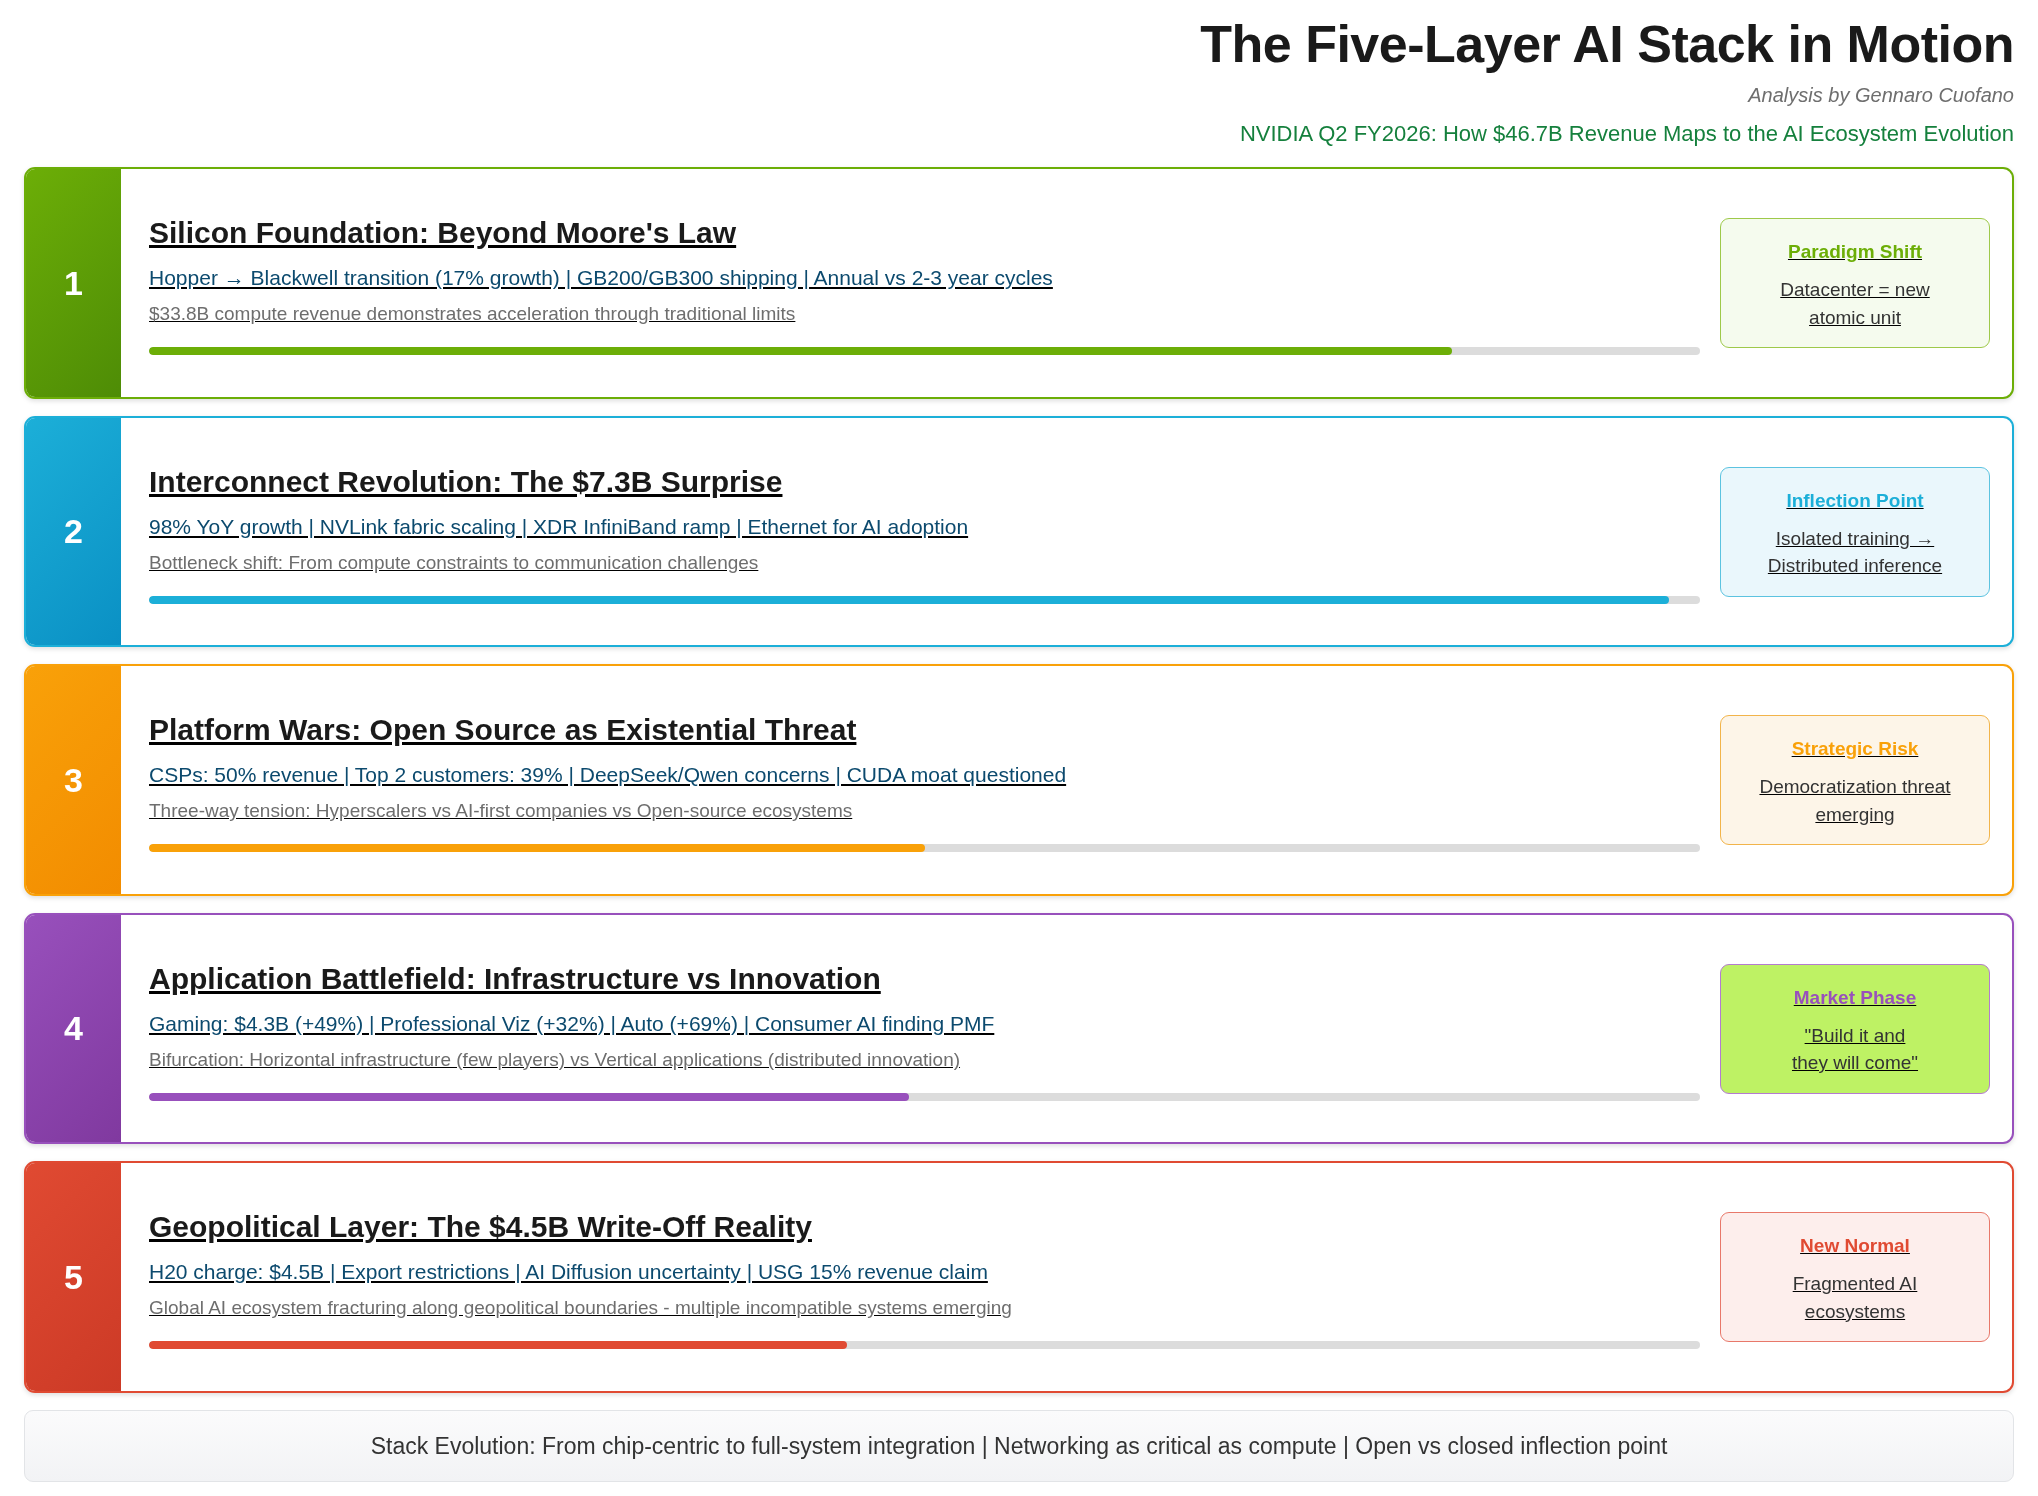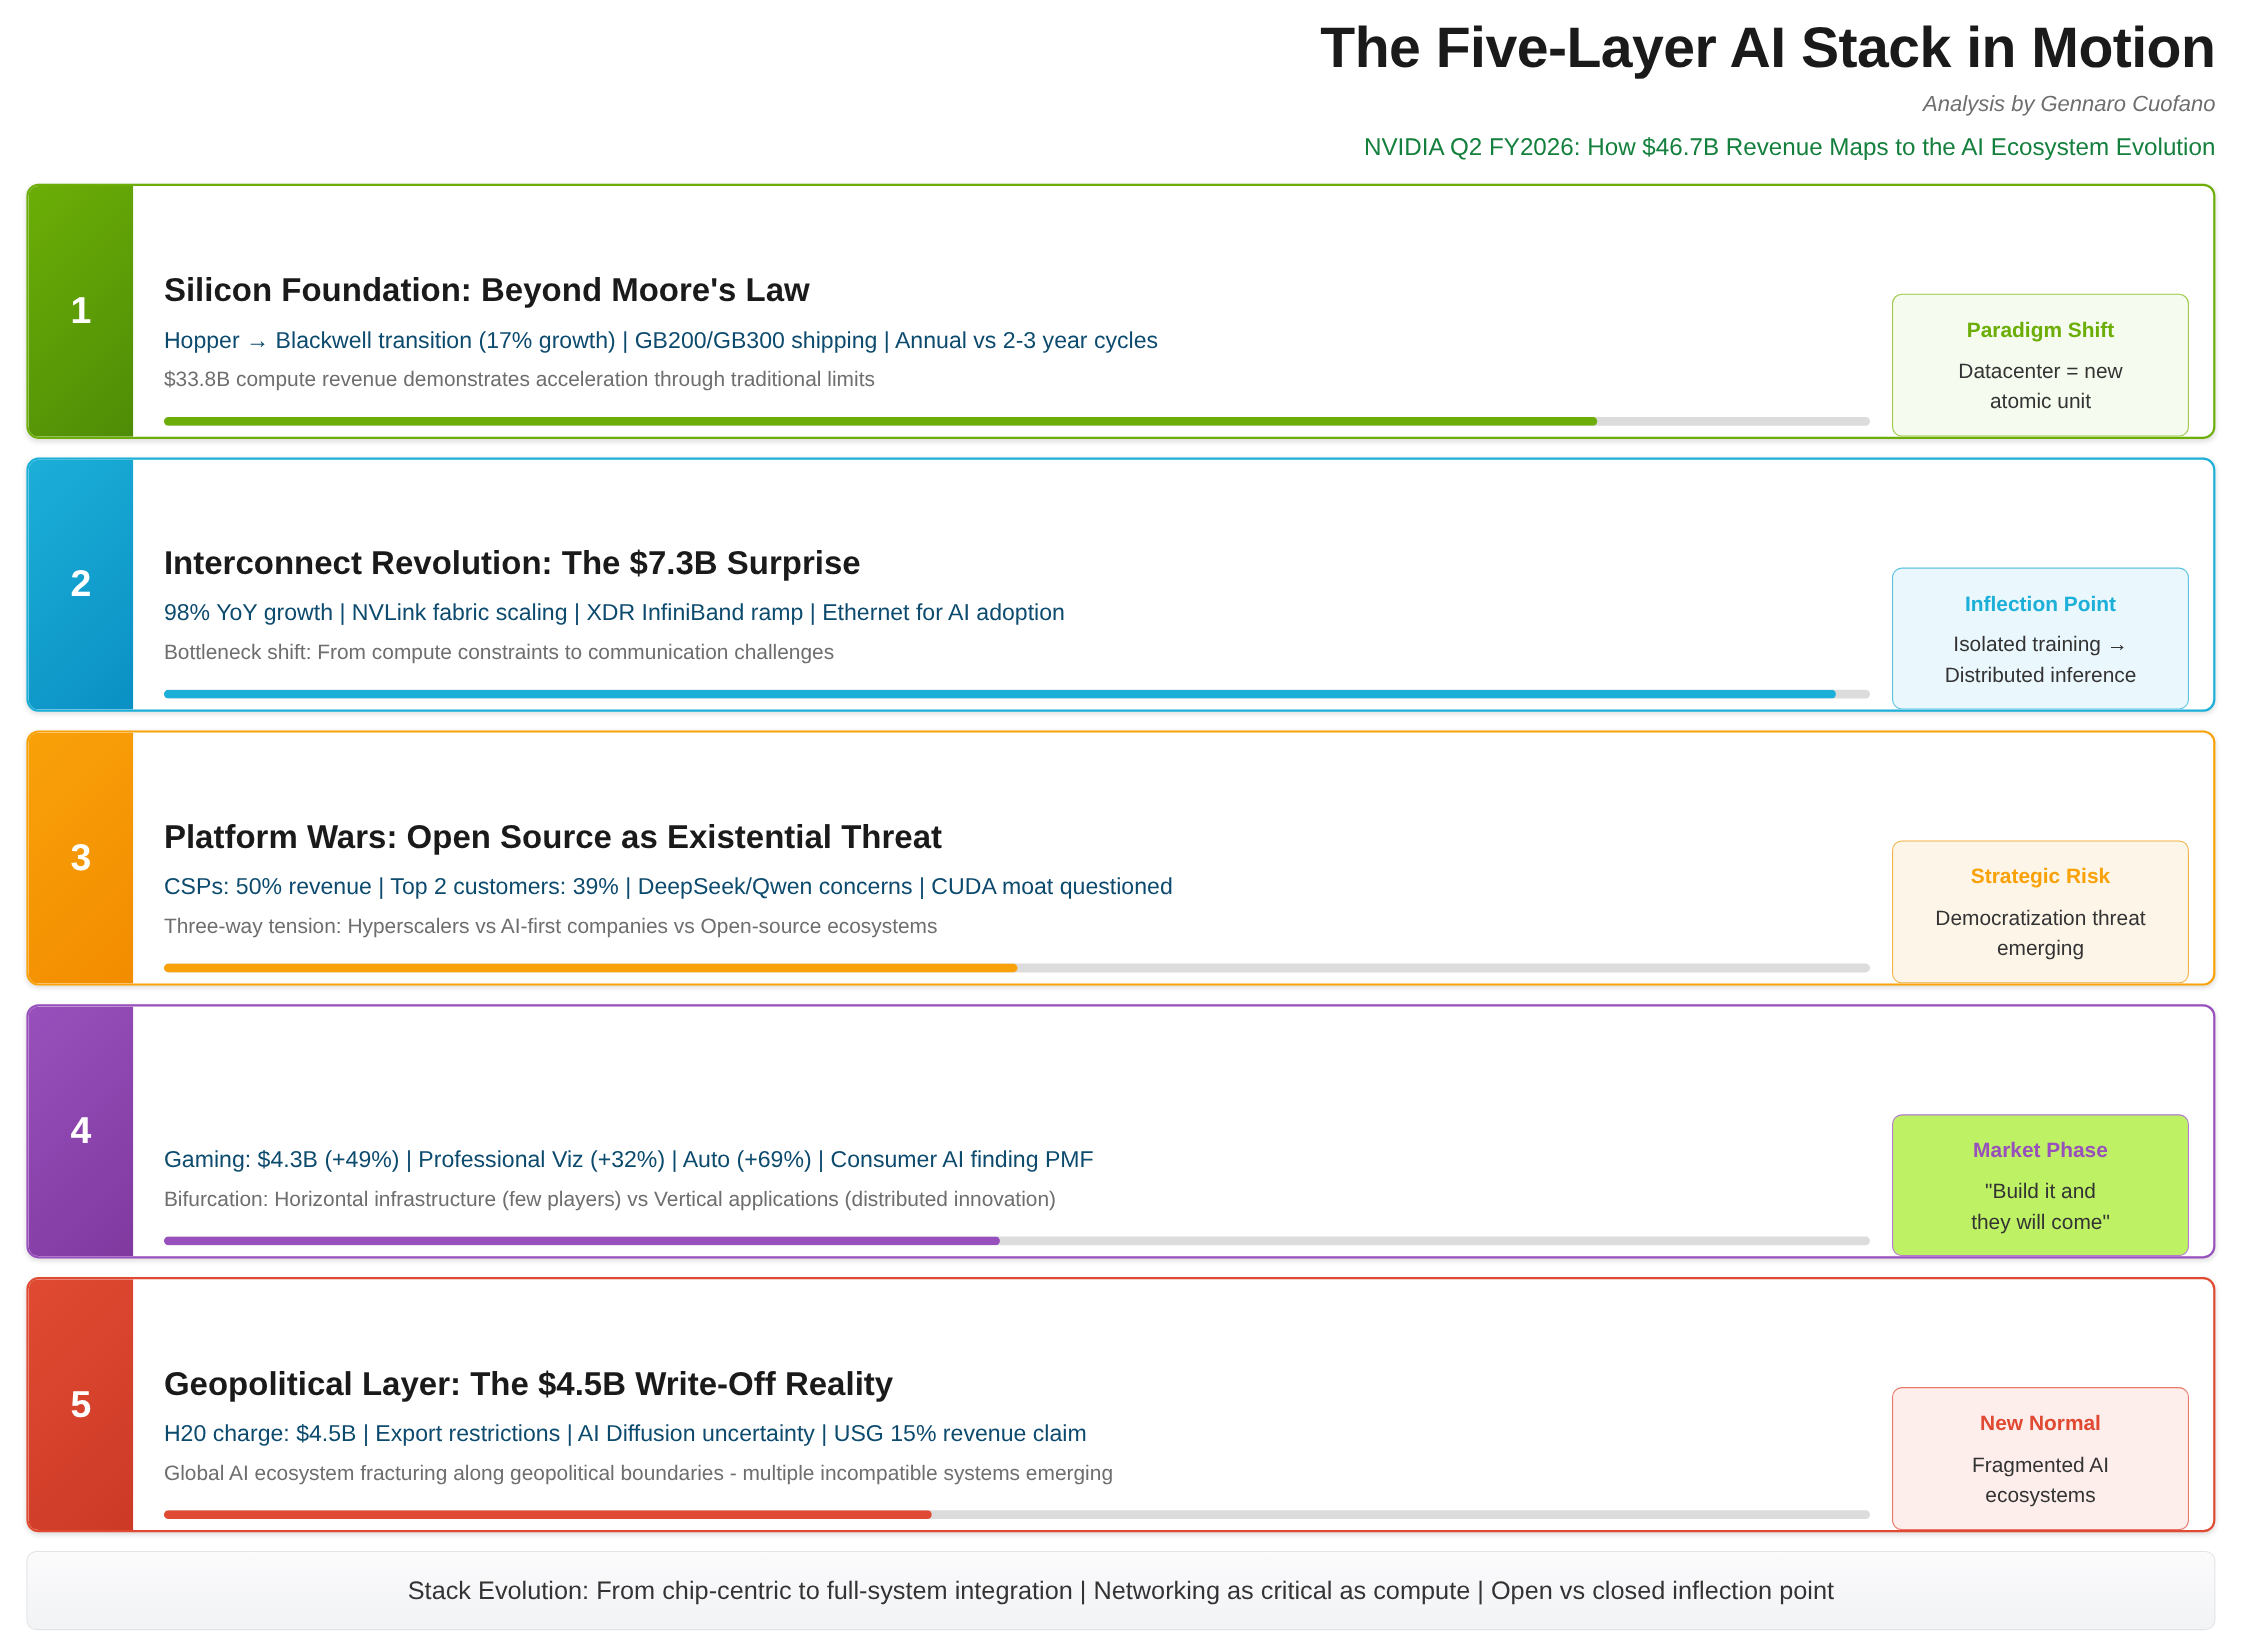--- a/index.html
+++ b/index.html
@@ -72,23 +72,24 @@
     align-items: center;
     justify-content: center;
     color: #ffffff;
     font-size: 34px;
     font-weight: bold;
   }
 
   .layer-body {
     flex: 1 1 auto;
     display: flex;
-    align-items: flex-end;
+    align-items: center;
     min-width: 0;
     padding: 0 0 0 28px;
+    text-decoration: underline;
   }
 
   .layer-text {
     flex: 1 1 auto;
     display: flex;
     flex-direction: column;
     justify-content: center;
     min-width: 0;
     padding: 14px 0 10px 0;
   }
@@ -254,20 +255,21 @@
             </div>
           </div>
         </div>
       </div>
       <div class="layer-card" style="border-color: rgb(152, 80, 188);">
         <div class="layer-index" style="background: linear-gradient(135deg, rgb(152, 80, 188) 0%, rgb(128, 57, 159) 100%);">
           <span>4</span>
         </div>
         <div class="layer-body">
           <div class="layer-text">
+            <div class="layer-title">Application Battlefield: Infrastructure vs Innovation</div>
             <div class="layer-metrics">Gaming: $4.3B (+49%) | Professional Viz (+32%) | Auto (+69%) | Consumer AI finding PMF</div>
             <div class="layer-insight">Bifurcation: Horizontal infrastructure (few players) vs Vertical applications (distributed innovation)</div>
             <div class="progress-track">
               <div class="progress-fill" style="width: 49%; background: rgb(152, 80, 188);"></div>
             </div>
           </div>
           <div class="layer-badge-wrap">
             <div class="layer-badge" style="background: #bef264; border-color: rgb(180, 123, 208);">
               <div class="badge-label" style="color: rgb(152, 80, 188);">Market Phase</div>
               <div class="badge-desc">"Build it and<br>they will come"</div>

